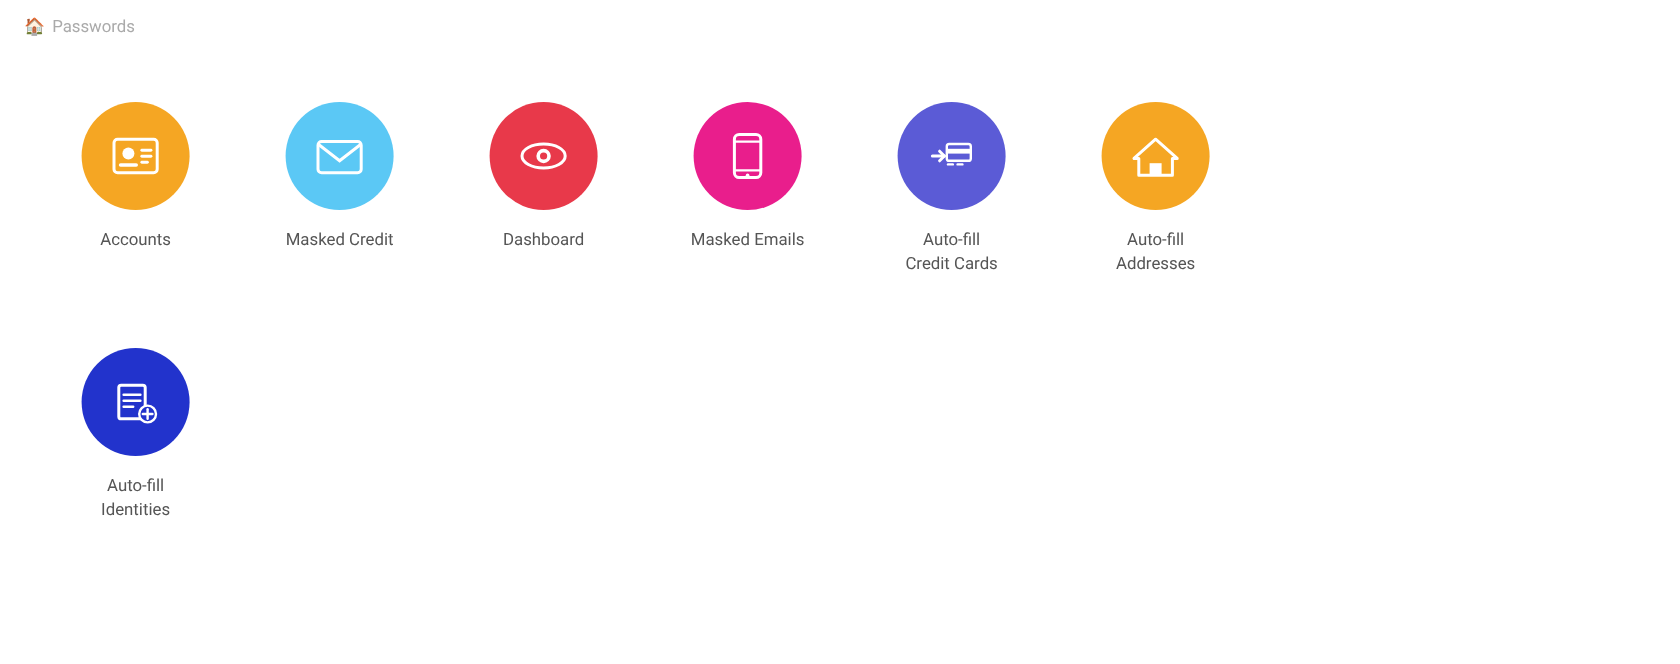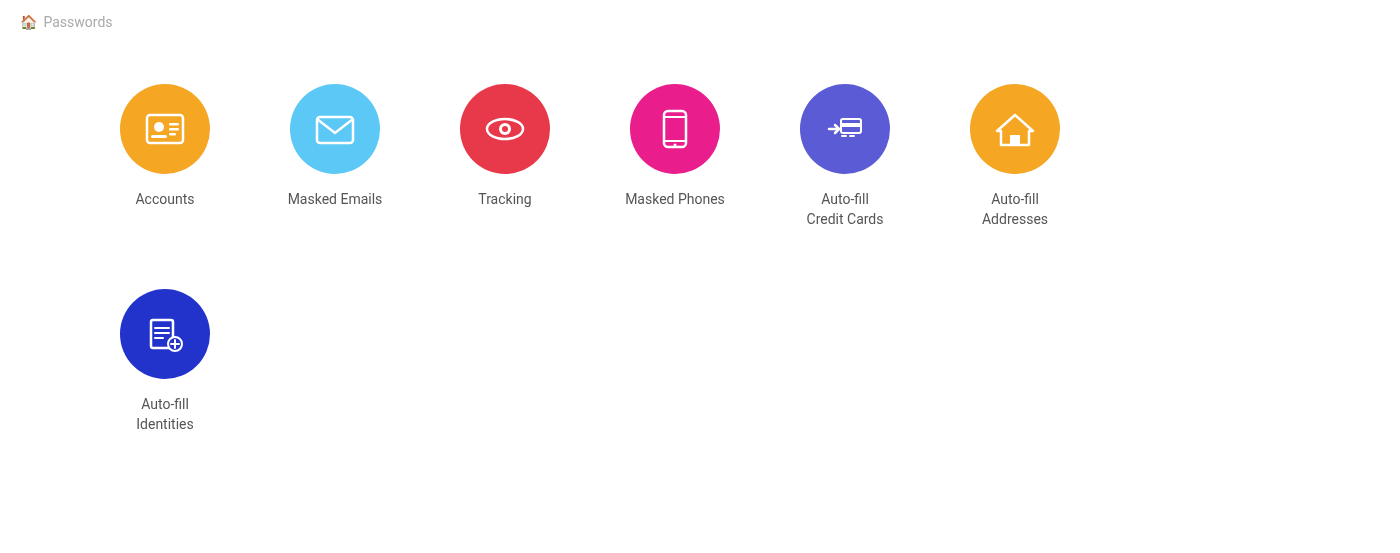--- a/index.html
+++ b/index.html
@@ -10,21 +10,21 @@
     }
     .header {
       display: flex;
       align-items: center;
       padding: 14px 20px;
       color: #aaa;
       font-size: 14px;
       gap: 6px;
     }
     .main-content {
-      padding: 40px 80px;
+      padding: 40px 28px;
     }
     .grid-row {
       display: flex;
       flex-wrap: nowrap;
       gap: 0;
       margin-bottom: 60px;
     }
     .tile {
       display: flex;
       flex-direction: column;
@@ -91,46 +91,46 @@
       <div class="tile-label">Accounts</div>
     </div>
 
     <div class="tile">
       <div class="tile-circle bg-masked-emails">
         <svg class="tile-svg" viewBox="0 0 48 48">
           <rect x="6" y="12" width="36" height="26" rx="3" fill="none" stroke="white" stroke-width="2.5"></rect>
           <polyline points="6,14 24,28 42,14" fill="none" stroke="white" stroke-width="2.5"></polyline>
         </svg>
       </div>
-      <div class="tile-label">Masked Emails</div>
+      <div class="tile-label">Masked Credit</div>
     </div>
 
     <div class="tile">
       <div class="tile-circle bg-tracking">
         <svg class="tile-svg" viewBox="0 0 48 48">
           <ellipse cx="24" cy="24" rx="18" ry="10" fill="none" stroke="white" stroke-width="2.5"></ellipse>
           <circle cx="24" cy="24" r="6" fill="white"></circle>
           <circle cx="24" cy="24" r="3" fill="#e8394a"></circle>
         </svg>
       </div>
-      <div class="tile-label">Tracking</div>
+      <div class="tile-label">Dashboard</div>
     </div>
 
 
 
     <div class="tile">
       <div class="tile-circle bg-masked-phones">
         <svg class="tile-svg" viewBox="0 0 48 48">
           <rect x="13" y="6" width="22" height="36" rx="4" fill="none" stroke="white" stroke-width="2.5"></rect>
           <line x1="13" y1="12" x2="35" y2="12" stroke="white" stroke-width="2"></line>
           <line x1="13" y1="36" x2="35" y2="36" stroke="white" stroke-width="2"></line>
           <circle cx="24" cy="40" r="1.5" fill="white"></circle>
         </svg>
       </div>
-      <div class="tile-label">Masked Phones</div>
+      <div class="tile-label">Masked Emails</div>
     </div>
 
     <div class="tile">
       <div class="tile-circle bg-autofill-cards">
         <svg class="tile-svg" viewBox="0 0 48 48">
           <rect x="20" y="14" width="20" height="14" rx="2" fill="none" stroke="white" stroke-width="2"></rect>
           <rect x="20" y="18" width="20" height="4" fill="white"></rect>
           <line x1="8" y1="24" x2="18" y2="24" stroke="white" stroke-width="2.5" stroke-linecap="round"></line>
           <polyline points="14,20 18,24 14,28" fill="none" stroke="white" stroke-width="2.5" stroke-linecap="round" stroke-linejoin="round"></polyline>
           <rect x="20" y="30" width="6" height="2" rx="1" fill="white"></rect>

